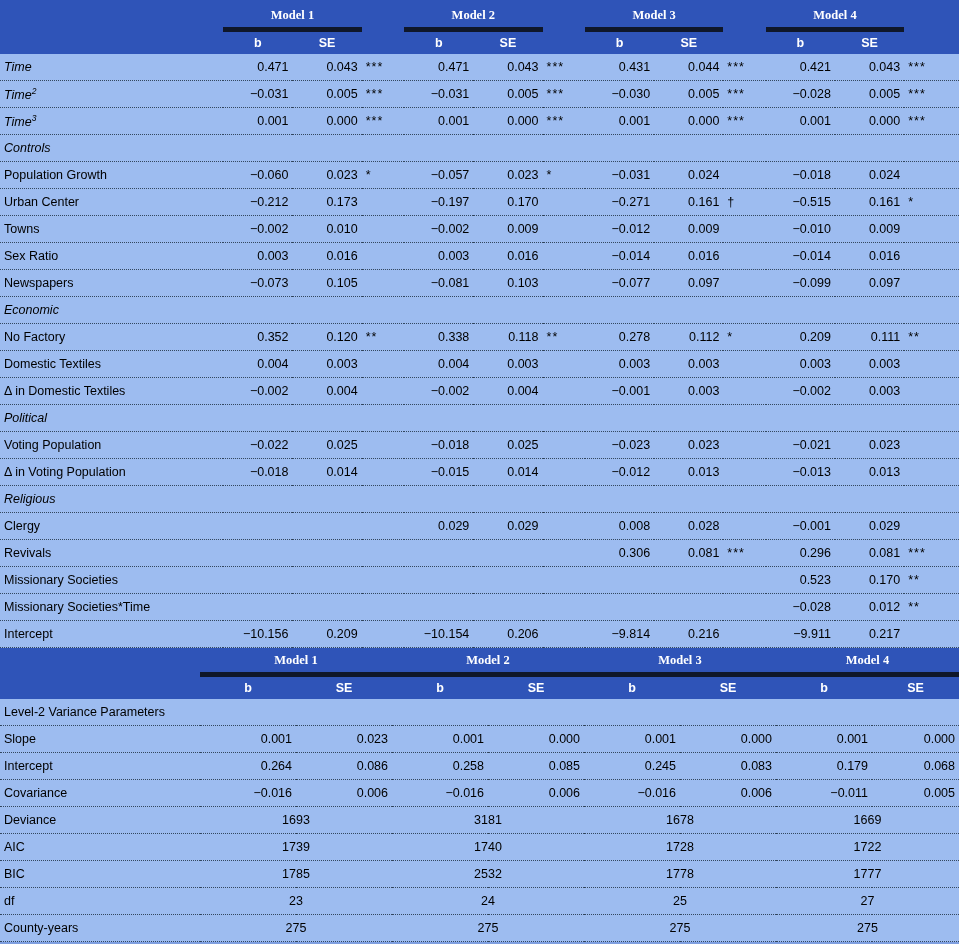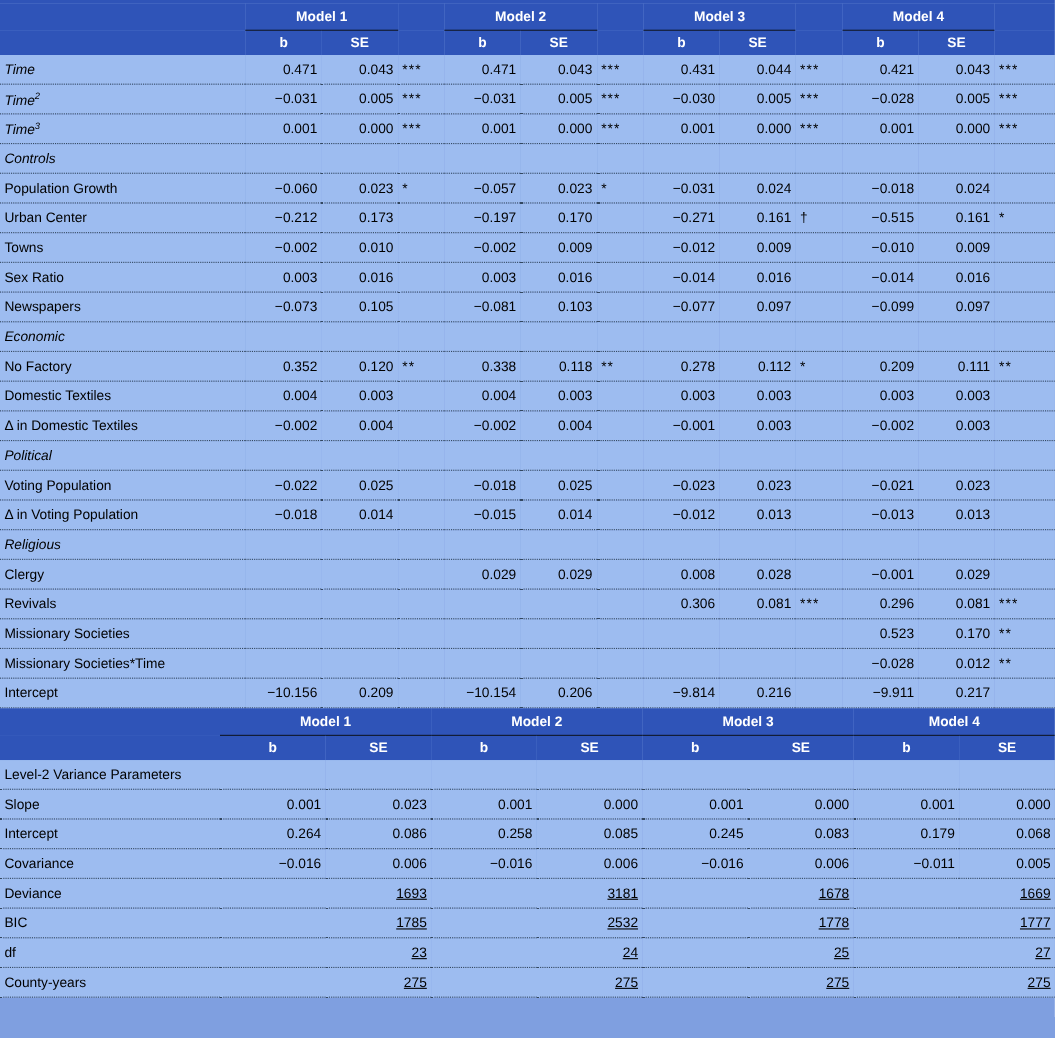--- a/index.html
+++ b/index.html
@@ -37,21 +37,22 @@
   tr.hdr-band2 td, tr.hdr-band2 th {
     background: #2f54b8;
     color: #ffffff;
     font-weight: bold;
     text-align: center;
     padding: 0;
     height: 22px;
     vertical-align: middle;
   }
   td.modlabel {
-    border-bottom: 1px solid #0f172a;
+    border-bottom: 5px solid #0f172a;
+    font-family: Liberation Serif, serif;
   }
   tr.data td {
     background: #9dbcf0;
     height: 26px;
     padding: 0 4px;
     border-bottom: 1px dotted #33475f;
     vertical-align: middle;
   }
   td.rowlabel {
     text-align: left;
@@ -60,22 +61,21 @@
   td.num {
     text-align: right;
     padding-right: 12px;
   }
   td.sig {
     text-align: left;
     padding-left: 6px;
     letter-spacing: 1px;
   }
   td.ctr {
-    text-align: right;
-    text-decoration: underline;
+    text-align: center;
   }
   .ital {
     font-style: italic;
     margin-top: 20px;
   }
   sup {
     font-size: 8.5px;
     vertical-align: super;
     font-style: italic;
   }
@@ -548,20 +548,27 @@
           <td class="num">0.005</td>
         </tr>
         <tr class="data">
           <td class="rowlabel">Deviance</td>
           <td class="ctr" colspan="2">1693</td>
           <td class="ctr" colspan="2">3181</td>
           <td class="ctr" colspan="2">1678</td>
           <td class="ctr" colspan="2">1669</td>
         </tr>
         <tr class="data">
+          <td class="rowlabel">AIC</td>
+          <td class="ctr" colspan="2">1739</td>
+          <td class="ctr" colspan="2">1740</td>
+          <td class="ctr" colspan="2">1728</td>
+          <td class="ctr" colspan="2">1722</td>
+        </tr>
+        <tr class="data">
           <td class="rowlabel">BIC</td>
           <td class="ctr" colspan="2">1785</td>
           <td class="ctr" colspan="2">2532</td>
           <td class="ctr" colspan="2">1778</td>
           <td class="ctr" colspan="2">1777</td>
         </tr>
         <tr class="data">
           <td class="rowlabel">df</td>
           <td class="ctr" colspan="2">23</td>
           <td class="ctr" colspan="2">24</td>

